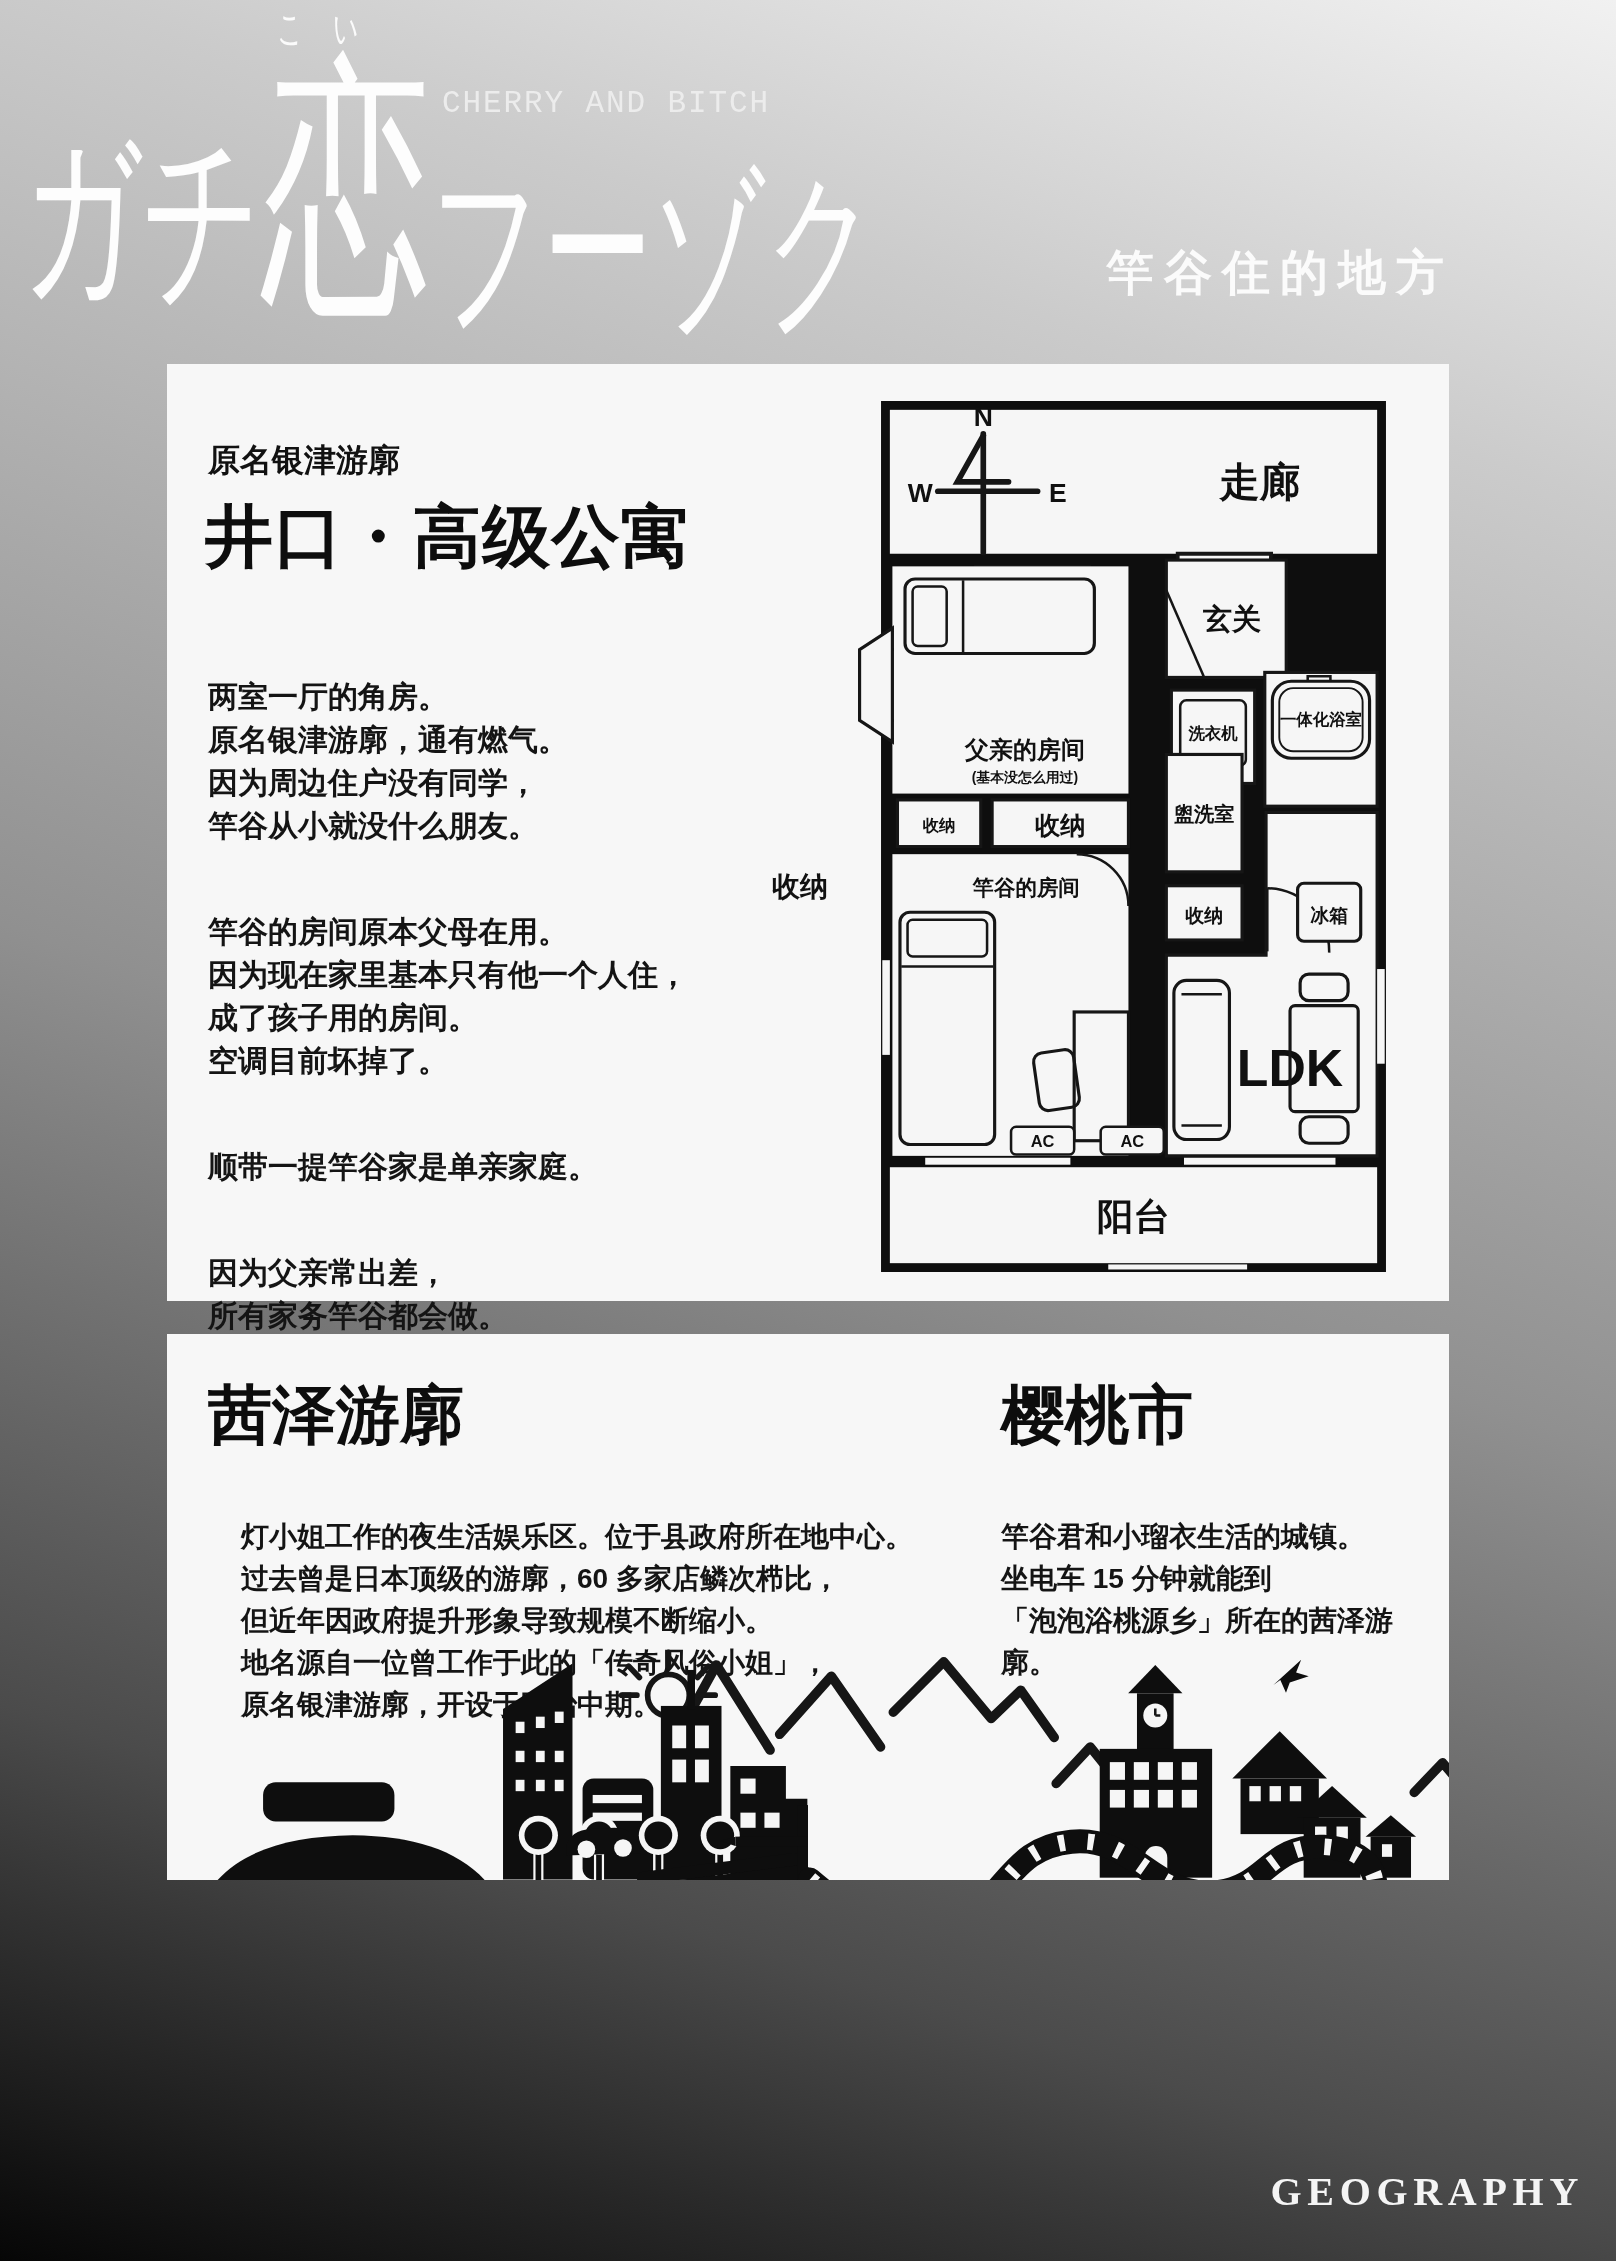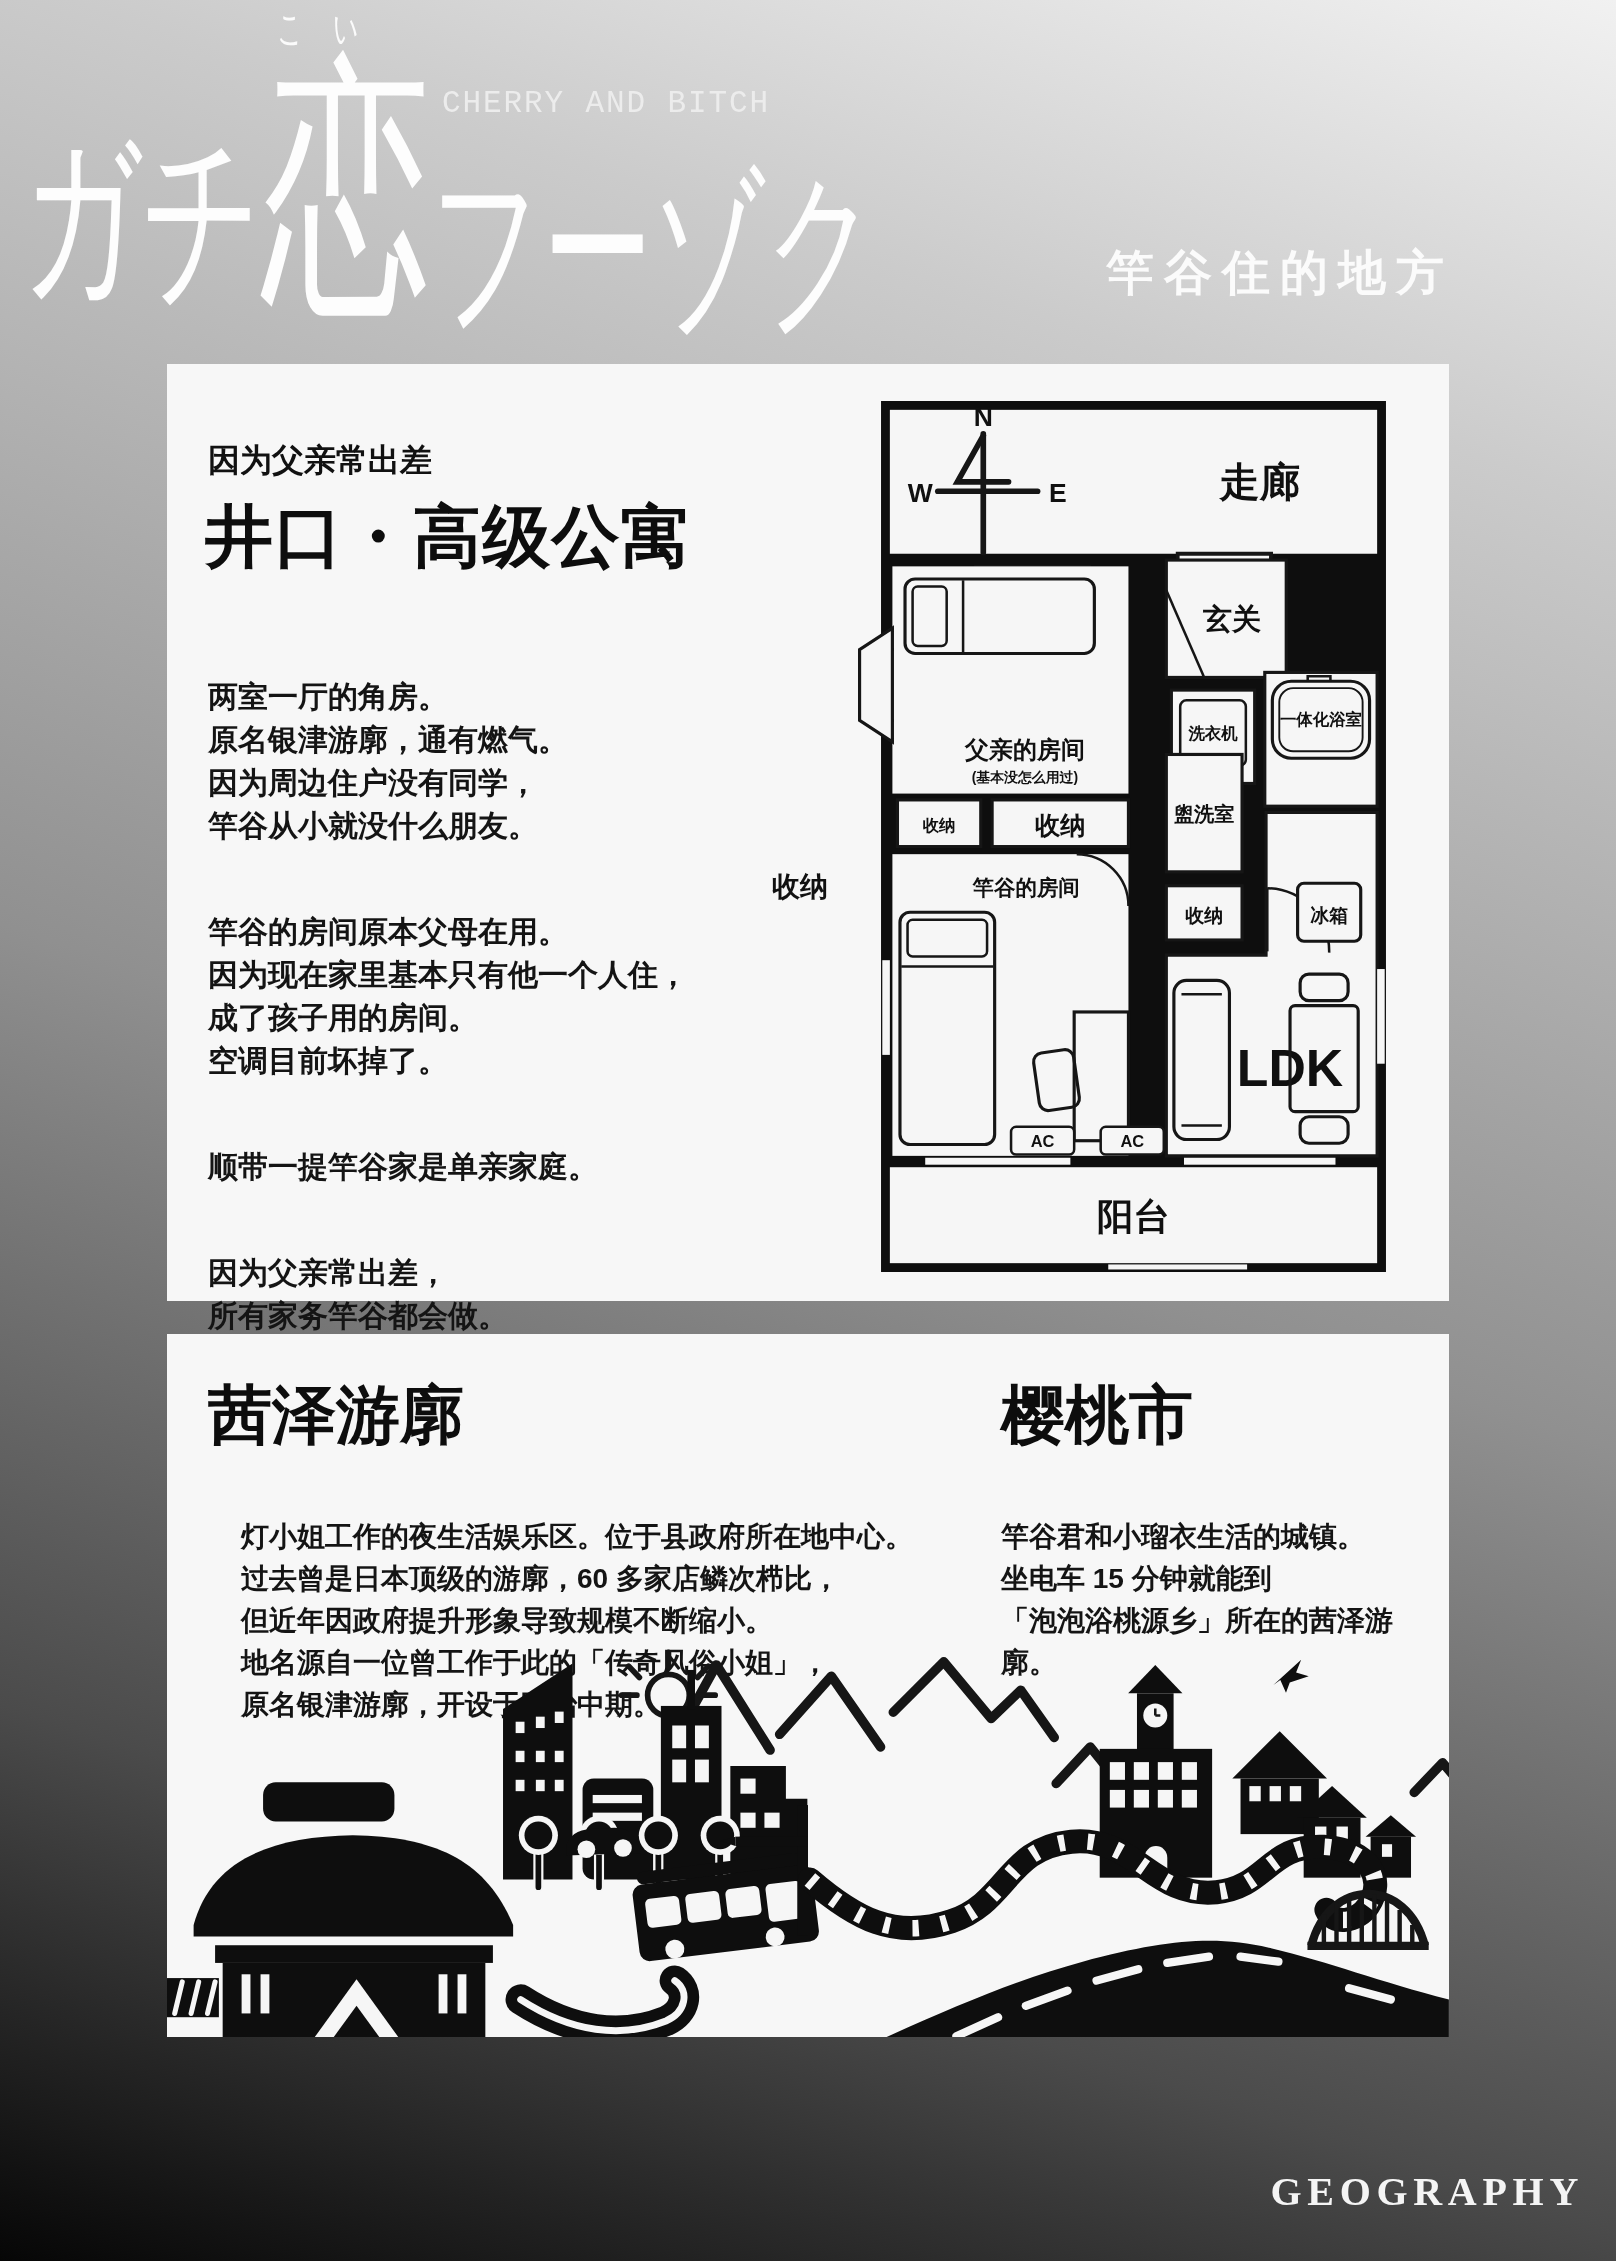--- a/index.html
+++ b/index.html
@@ -33,21 +33,21 @@
   }
   .logo-tagline{
     position:absolute;left:1106px;top:241px;
     font-size:48px;letter-spacing:10px;font-weight:600;
     color:#fbfbfb;font-family:"DejaVu Serif","Liberation Serif",serif;
     white-space:nowrap;
   }
   
   .card{position:absolute;left:167px;width:1282px;background:#f7f7f7;}
   .card1{top:364px;height:937px;}
-  .card2{top:1334px;height:703px;overflow:hidden;}
+  .card2{top:1334px;height:546px;overflow:hidden;}
   .kicker{position:absolute;left:41px;top:75px;font-size:32px;font-weight:800;color:#111;}
   .apt-title{position:absolute;left:38px;top:120px;font-size:68px;font-weight:900;color:#0d0d0d;letter-spacing:1.3px;margin-top:8px;}
   .apt-body{
     position:absolute;left:41px;top:268px;width:663px;
     font-size:30px;line-height:43px;font-weight:800;color:#141414;
     white-space:pre-line;
   }
   .apt-body p{margin:0 0 20px 0;white-space:pre-line;}
   .fp-wrap{position:absolute;left:714px;top:37px;width:505px;height:871px;}
   .fp-outside-label{position:absolute;left:605px;top:504px;font-size:28px;font-weight:800;color:#111;}
@@ -86,21 +86,21 @@
     <span class="logo-p2wrap">
       <span class="logo-furi">こい</span>
       <span class="logo-p2">恋</span>
     </span>
     <span class="logo-p3">フーゾク</span>
   </div>
   <div class="logo-sub">CHERRY AND BITCH</div>
   <div class="logo-tagline">竿谷住的地方</div>
 
   <div class="card card1">
-    <div class="kicker">因为父亲常出差</div>
+    <div class="kicker">原名银津游廓</div>
     <div class="apt-title">井口・高级公寓</div>
     <div class="apt-body">
       <p>两室一厅的角房。
 原名银津游廓，通有燃气。
 因为周边住户没有同学，
 竿谷从小就没什么朋友。</p>
       <p>竿谷的房间原本父母在用。
 因为现在家里基本只有他一个人住，
 成了孩子用的房间。
 空调目前坏掉了。</p>

